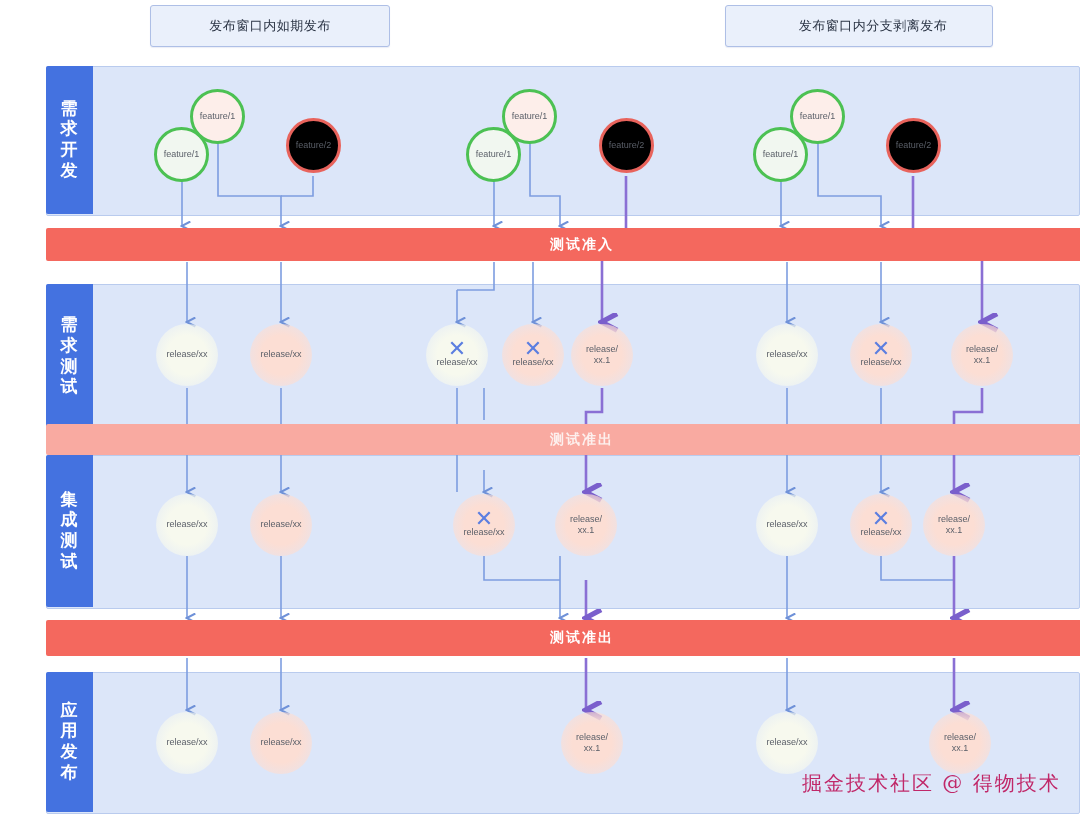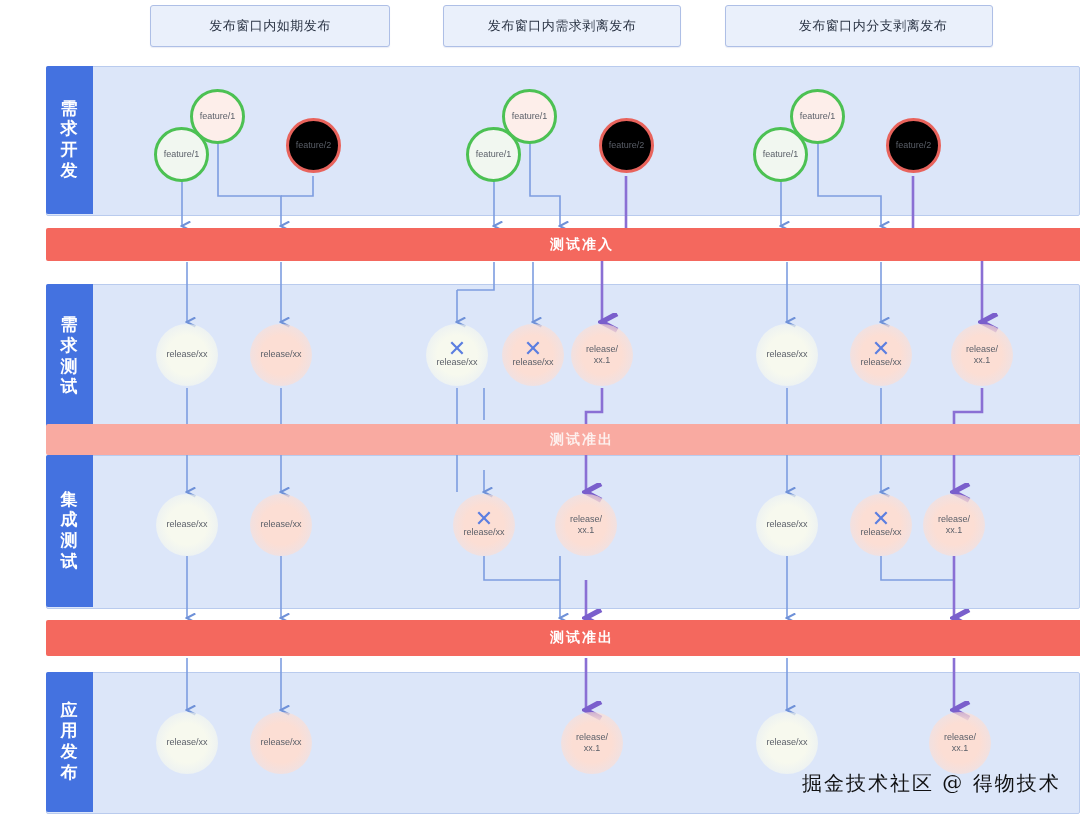--- a/index.html
+++ b/index.html
@@ -89,21 +89,21 @@
     line-height:1;
   }
   .node.hasx .txt{margin-top:16px;}
 
   
   .smudge{position:absolute;border-radius:2px;opacity:.55;}
 
   
   .watermark{
     position:absolute;
-    font-size:20px;color:#000000;
+    font-size:20px;color:#be185d;
     font-family:"DejaVu Serif","Liberation Serif",serif;
     letter-spacing:2px;
     opacity:.92;
     white-space:nowrap;
   }
   svg.wires{position:absolute;left:0;top:0;width:1080px;height:819px;pointer-events:none;}
 </style>
 </head>
 <body>
 
@@ -113,23 +113,20 @@
   <div class="smudge" style="left:255px;top:462px;width:66px;height:20px;background:#f3dde3;"></div>
   <div class="smudge" style="left:600px;top:478px;width:80px;height:14px;background:#eadcea;"></div>
   <div class="smudge" style="left:760px;top:478px;width:60px;height:13px;background:#eadcea;"></div>
   <div class="smudge" style="left:960px;top:462px;width:66px;height:20px;background:#f3dde3;"></div>
   <div class="smudge" style="left:220px;top:690px;width:90px;height:30px;background:#e4ecfb;"></div>
   <div class="smudge" style="left:295px;top:690px;width:280px;height:26px;background:#e4ecfb;"></div>
   <div class="smudge" style="left:960px;top:688px;width:70px;height:3px;background:#f0a79b;"></div>
 
   <div class="scenario" style="left:118px;top:5px;width:238px;">
     <span>发布窗口内如期发布</span>
-  </div>
-  <div class="scenario" style="left:411px;top:5px;width:236px;">
-    <span>发布窗口内需求剥离发布</span>
   </div>
   <div class="scenario" style="left:693px;top:5px;width:238px;padding-left:28px;">
     <span>发布窗口内分支剥离发布</span>
   </div>
 
   <div class="row" style="left:14px;top:66px;width:1032px;height:148px;"></div>
   <div class="row" style="left:14px;top:284px;width:1032px;height:145px;"></div>
   <div class="row" style="left:14px;top:455px;width:1032px;height:152px;"></div>
   <div class="row" style="left:14px;top:672px;width:1032px;height:140px;"></div>
 

